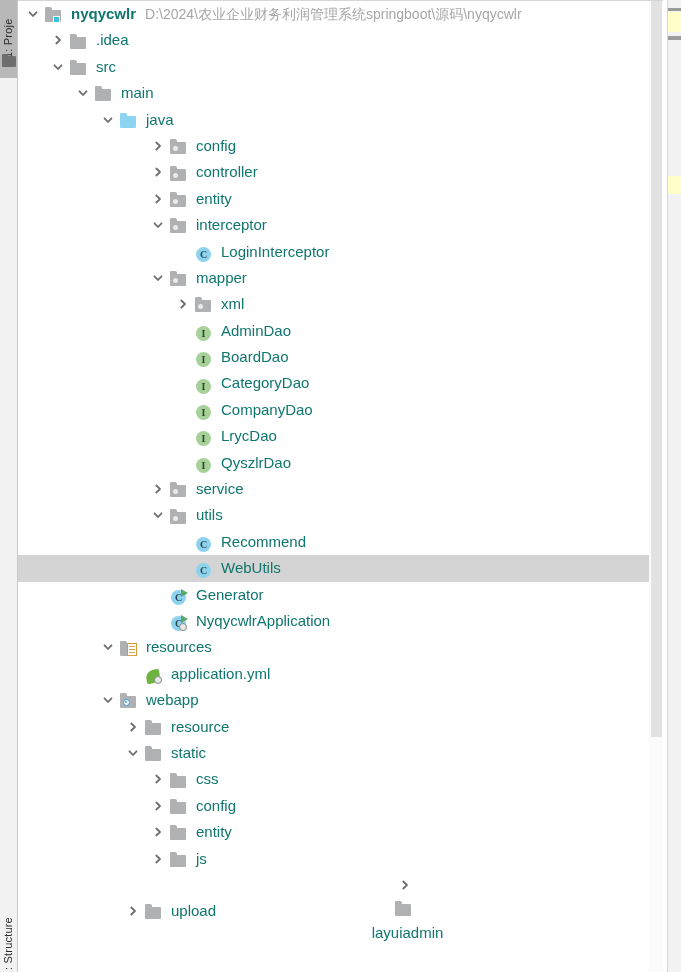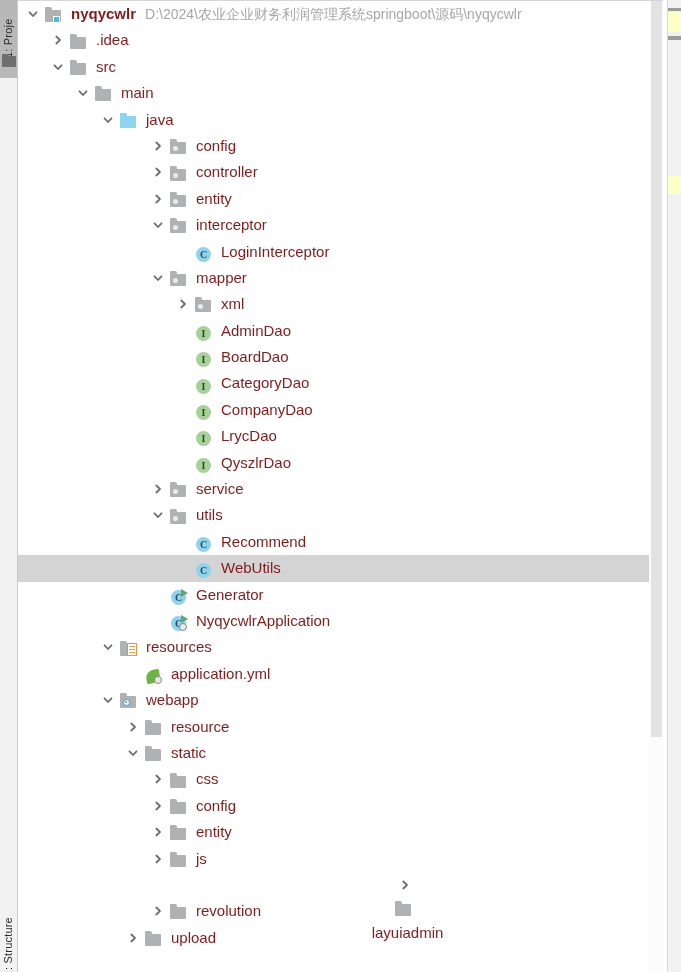--- a/index.html
+++ b/index.html
@@ -241,21 +241,21 @@
     left: 9px; top: 9px;
     width: 8px; height: 8px;
     border-radius: 50%;
     background: #e8e8e8;
     border: 1.5px solid #8a8a8a;
     box-sizing: border-box;
   }
 
   .label {
     padding-left: 5px;
-    color: #7f1d1d;
+    color: #0f766e;
     font-size: 15px;
   }
   .label.bold { font-weight: bold; }
   .path {
     padding-left: 9px;
     color: #a6a6a6;
     font-size: 14px;
   }
 
   
@@ -669,31 +669,20 @@
           <span class="arrow"><svg width="12" height="12" viewBox="0 0 12 12">
               <path fill="none" stroke="#6e6e6e" stroke-width="1.8" stroke-linecap="round" stroke-linejoin="round" d="M4.3 2.5 L8 6 L4.3 9.5"></path>
             </svg></span>
           <span class="icon">
             <span class="icon-inner">
               <span class="ic-folder"></span>
             </span>
           </span>
           <span class="label">layuiadmin</span>
         </div>
-        <div class="row" style="padding-left: 129px;">
-          <span class="arrow"><svg width="12" height="12" viewBox="0 0 12 12">
-              <path fill="none" stroke="#6e6e6e" stroke-width="1.8" stroke-linecap="round" stroke-linejoin="round" d="M4.3 2.5 L8 6 L4.3 9.5"></path>
-            </svg></span>
-          <span class="icon">
-            <span class="icon-inner">
-              <span class="ic-folder"></span>
-            </span>
-          </span>
-          <span class="label">revolution</span>
-        </div>
         <div class="row" style="padding-left: 104px;">
           <span class="arrow"><svg width="12" height="12" viewBox="0 0 12 12">
               <path fill="none" stroke="#6e6e6e" stroke-width="1.8" stroke-linecap="round" stroke-linejoin="round" d="M4.3 2.5 L8 6 L4.3 9.5"></path>
             </svg></span>
           <span class="icon">
             <span class="icon-inner">
               <span class="ic-folder"></span>
             </span>
           </span>
           <span class="label">upload</span>

